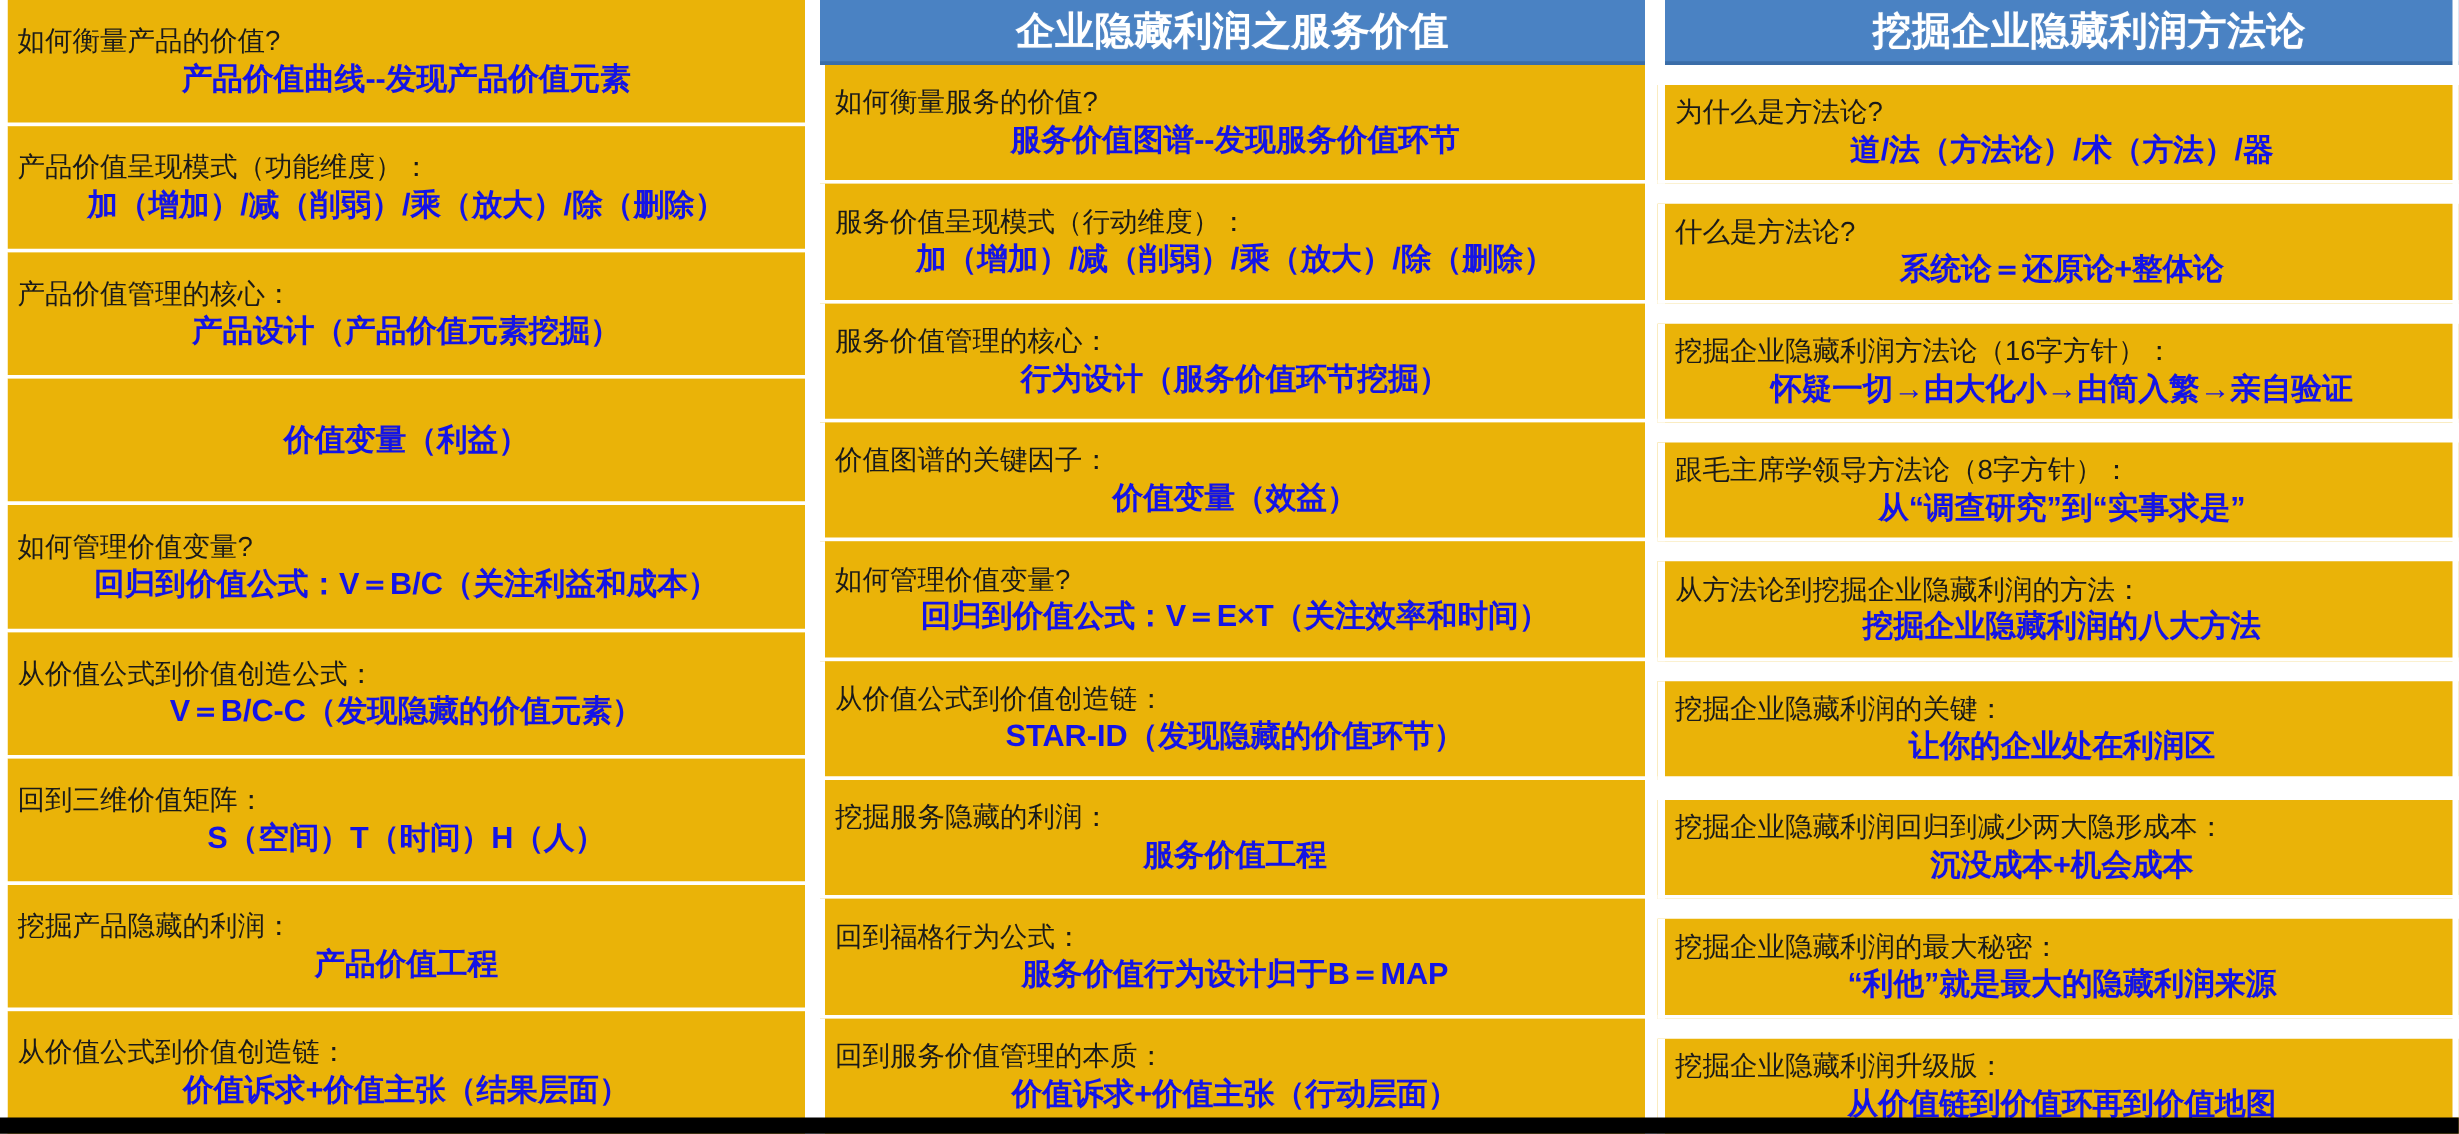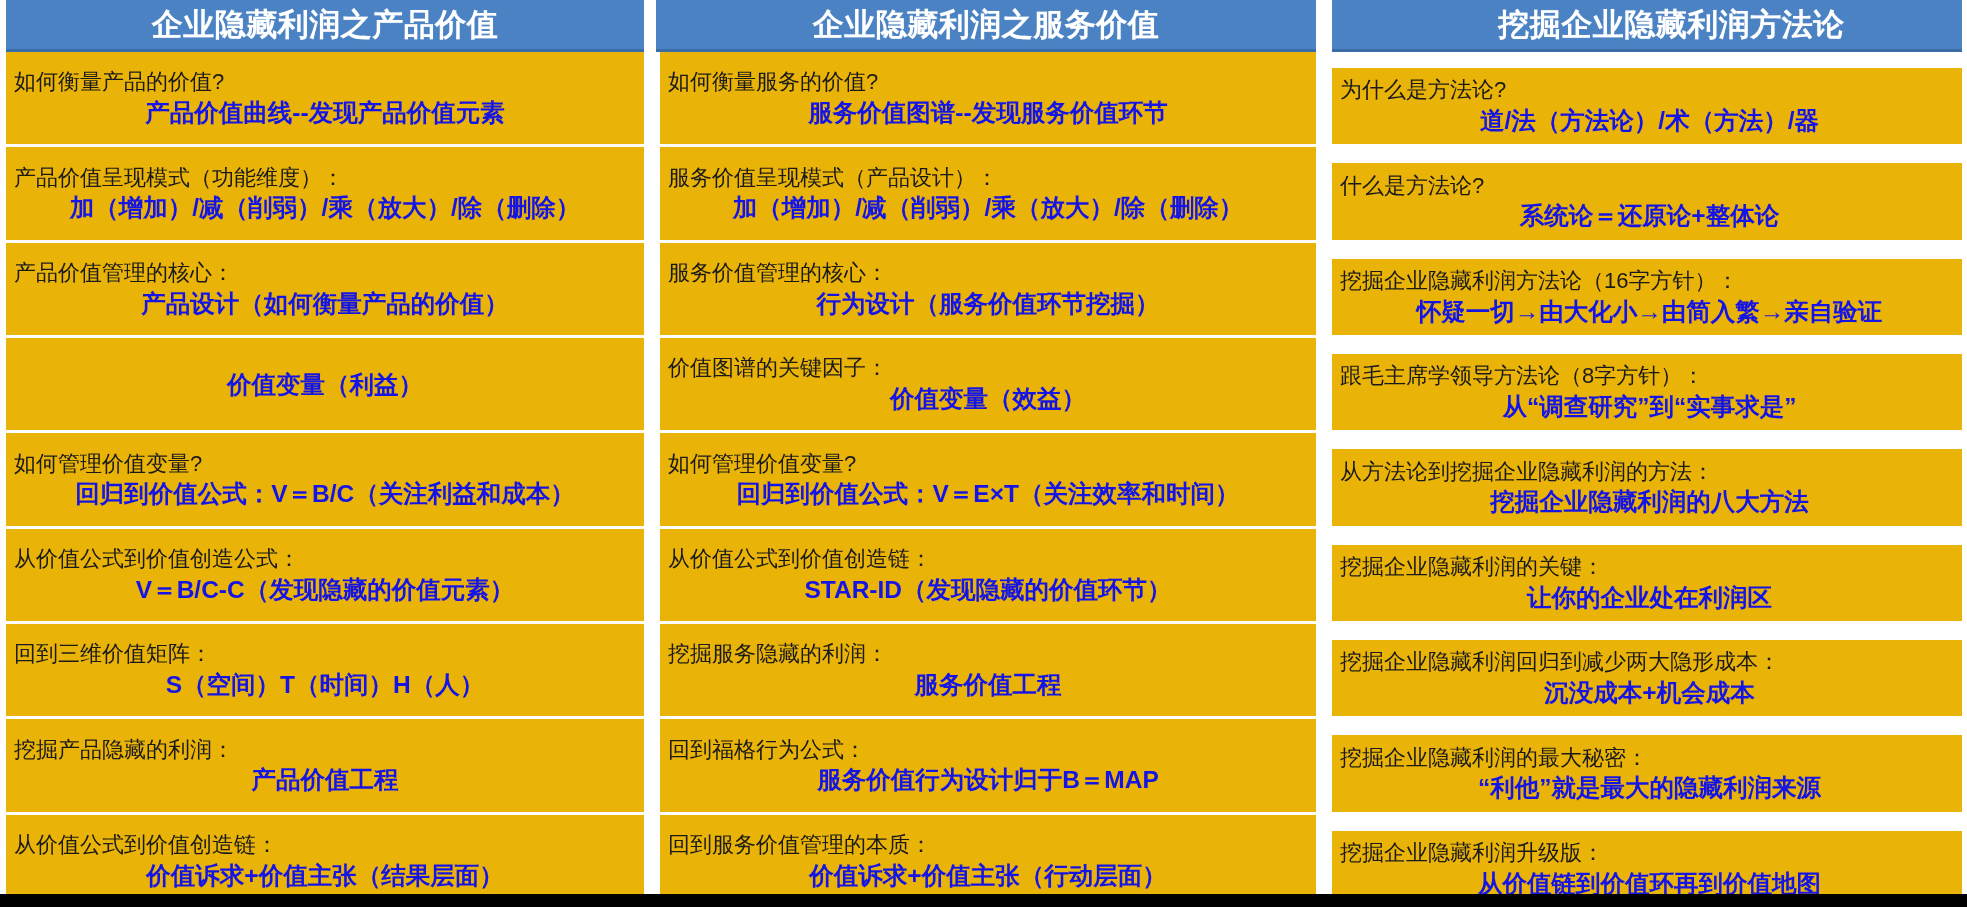--- a/index.html
+++ b/index.html
@@ -124,33 +124,32 @@
   }
 </style>
 </head>
 <body>
 
 <div class="slide">
 
   <div class="left-edge"></div>
 
   <div class="column col-1">
-    <div class="col-header">企业隐藏利润之产品价值</div>
     <div class="col-body">
       <div class="cell">
         <div class="q-line">如何衡量产品的价值?</div>
         <div class="a-line">产品价值曲线--发现产品价值元素</div>
       </div>
       <div class="cell">
         <div class="q-line">产品价值呈现模式（功能维度）：</div>
         <div class="a-line">加（增加）/减（削弱）/乘（放大）/除（删除）</div>
       </div>
       <div class="cell">
         <div class="q-line">产品价值管理的核心：</div>
-        <div class="a-line">产品设计（如何衡量产品的价值）</div>
+        <div class="a-line">产品设计（产品价值元素挖掘）</div>
       </div>
       <div class="cell">
         <div class="a-line">价值变量（利益）</div>
       </div>
       <div class="cell">
         <div class="q-line">如何管理价值变量?</div>
         <div class="a-line">回归到价值公式：V＝B/C（关注利益和成本）</div>
       </div>
       <div class="cell">
         <div class="q-line">从价值公式到价值创造公式：</div>
@@ -174,21 +173,21 @@
   <div class="col-gap-a"></div>
 
   <div class="column col-2">
     <div class="col-header">企业隐藏利润之服务价值</div>
     <div class="col-body">
       <div class="cell">
         <div class="q-line">如何衡量服务的价值?</div>
         <div class="a-line">服务价值图谱--发现服务价值环节</div>
       </div>
       <div class="cell">
-        <div class="q-line">服务价值呈现模式（产品设计）：</div>
+        <div class="q-line">服务价值呈现模式（行动维度）：</div>
         <div class="a-line">加（增加）/减（削弱）/乘（放大）/除（删除）</div>
       </div>
       <div class="cell">
         <div class="q-line">服务价值管理的核心：</div>
         <div class="a-line">行为设计（服务价值环节挖掘）</div>
       </div>
       <div class="cell">
         <div class="q-line">价值图谱的关键因子：</div>
         <div class="a-line">价值变量（效益）</div>
       </div>

